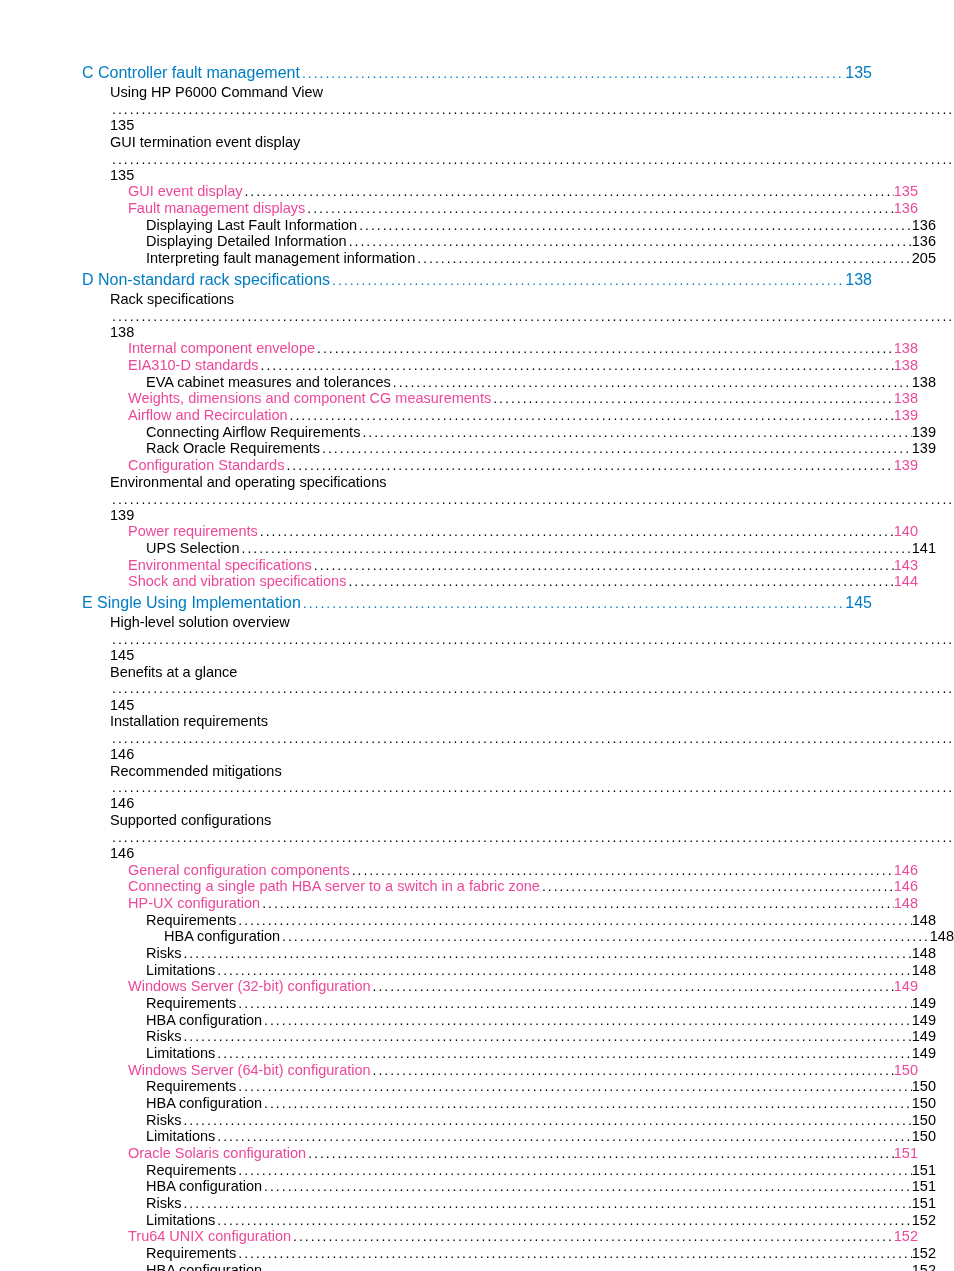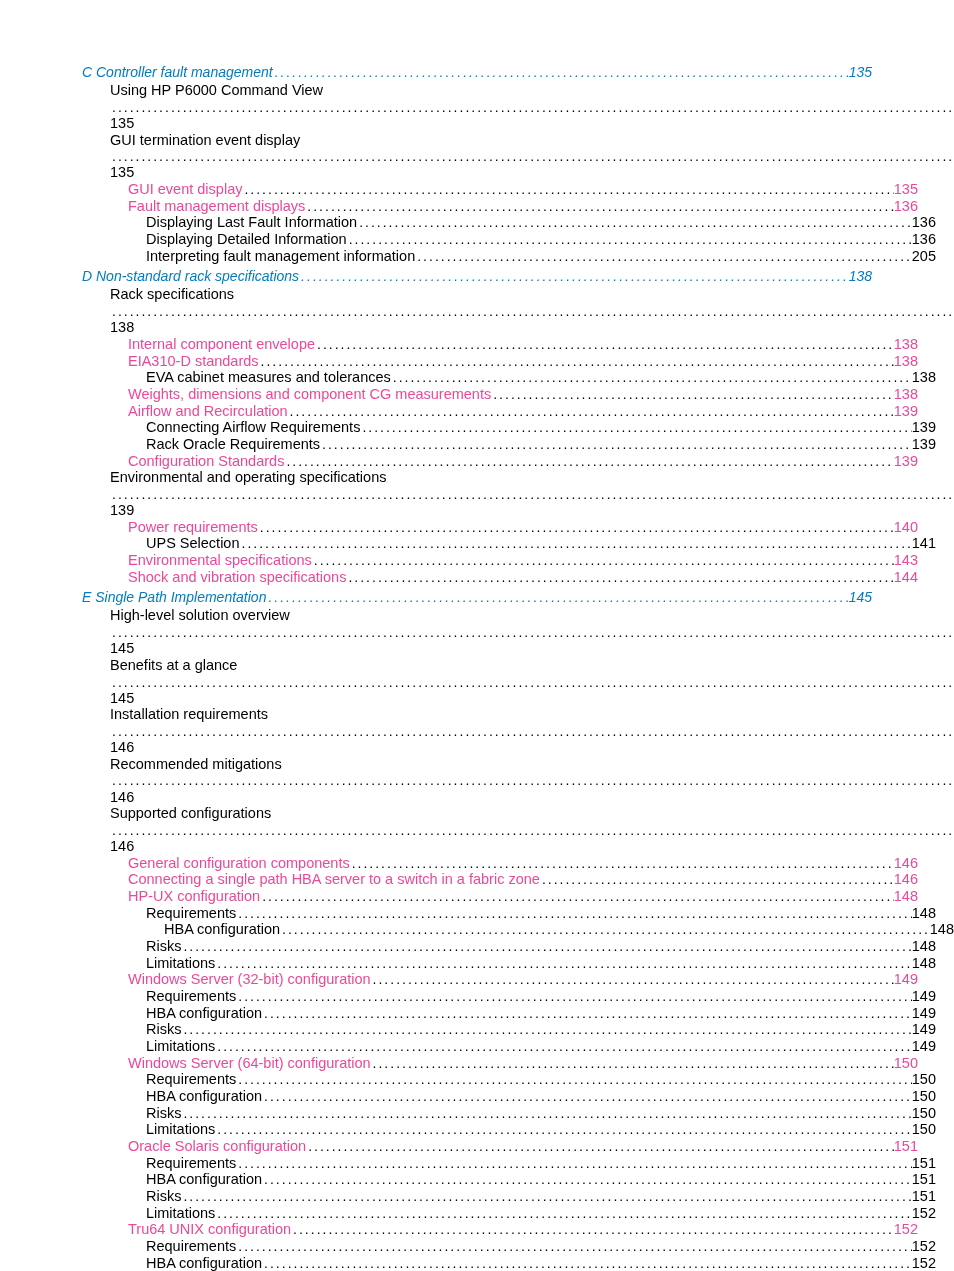--- a/index.html
+++ b/index.html
@@ -32,25 +32,24 @@
     color: #000;
     padding: 0 2px;
   }
   .dots::after {
     content: "............................................................................................................................................................................................................................................................";
   }
   .toc-page {
     white-space: nowrap;
   }
   .lvl-h {
-    font-size: 14px;
+    font-size: 16px;
     color: #007cc2;
     margin-top: 4px;
     margin-bottom: 2px;
-    font-style: italic;
   }
   .lvl-h .dots::after {
     content: "............................................................................................................................................................................................................................................................";
     color: #007cc2;
   }
   .lvl-h .toc-page {
     color: #007cc2;
   }
   .lvl1 { margin-left: 28px; font-size: 14.5px; color: #000; flex-direction: column; }
   .lvl2 { margin-left: 46px; font-size: 14.5px; color: #ec4899; }
@@ -179,21 +178,21 @@
         <span class="toc-title">Environmental specifications</span>
         <span class="dots"></span>
         <span class="toc-page">143</span>
       </div>
       <div class="toc-row lvl2">
         <span class="toc-title">Shock and vibration specifications</span>
         <span class="dots"></span>
         <span class="toc-page">144</span>
       </div>
       <div class="toc-row lvl-h">
-        <span class="toc-title">E Single Path Implementation</span>
+        <span class="toc-title">E Single Using Implementation</span>
         <span class="dots"></span>
         <span class="toc-page">145</span>
       </div>
       <div class="toc-row lvl1">
         <span class="toc-title">High-level solution overview</span>
         <span class="dots"></span>
         <span class="toc-page">145</span>
       </div>
       <div class="toc-row lvl1">
         <span class="toc-title">Benefits at a glance</span>

